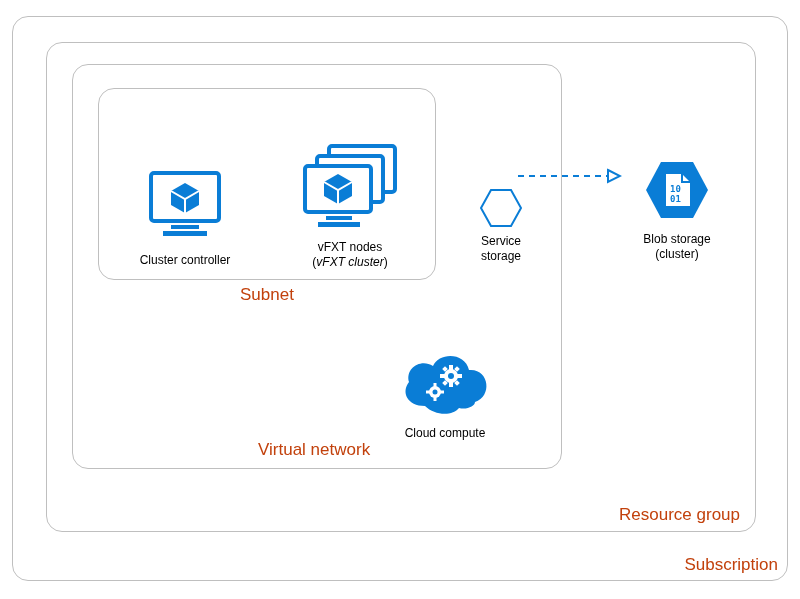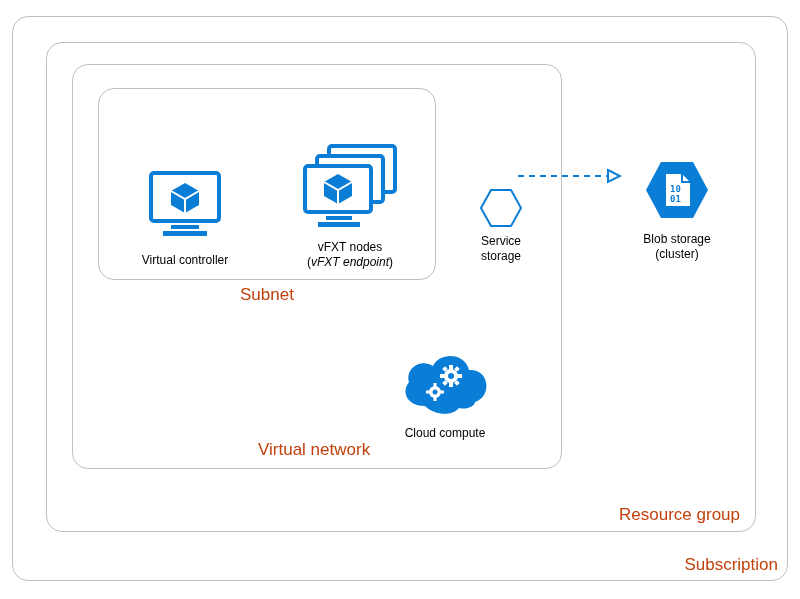--- a/index.html
+++ b/index.html
@@ -27,37 +27,37 @@
 
 <div class="icon-wrap" style="left:110px; top:118px; width:150px; height:150px;">
   <svg width="76" height="72" viewBox="0 0 76 72">
     <rect x="4" y="4" width="68" height="48" rx="3" fill="#fff" stroke="#0a7dd6" stroke-width="4"></rect>
     <rect x="24" y="56" width="28" height="4" fill="#0a7dd6"></rect>
     <rect x="16" y="62" width="44" height="5" fill="#0a7dd6"></rect>
     <polygon points="38,14 52,22 52,36 38,44 24,36 24,22" fill="#0a7dd6"></polygon>
     <polyline points="24,22 38,30 52,22" fill="none" stroke="#fff" stroke-width="2"></polyline>
     <line x1="38" y1="30" x2="38" y2="44" stroke="#fff" stroke-width="2"></line>
   </svg>
-  <div class="item-label" style="margin-top:12px;">Virtual controller</div>
+  <div class="item-label" style="margin-top:12px;">Cluster controller</div>
 </div>
 
 <div class="icon-wrap" style="left:275px; top:100px; width:150px; height:170px;">
   <svg width="98" height="90" viewBox="0 0 98 90">
     <rect x="28" y="4" width="66" height="46" rx="3" fill="#fff" stroke="#0a7dd6" stroke-width="4"></rect>
     <rect x="16" y="14" width="66" height="46" rx="3" fill="#fff" stroke="#0a7dd6" stroke-width="4"></rect>
     <rect x="4" y="24" width="66" height="46" rx="3" fill="#fff" stroke="#0a7dd6" stroke-width="4"></rect>
     <rect x="25" y="74" width="26" height="4" fill="#0a7dd6"></rect>
     <rect x="17" y="80" width="42" height="5" fill="#0a7dd6"></rect>
     <polygon points="37,32 51,40 51,54 37,62 23,54 23,40" fill="#0a7dd6"></polygon>
     <polyline points="23,40 37,48 51,40" fill="none" stroke="#fff" stroke-width="2"></polyline>
     <line x1="37" y1="48" x2="37" y2="62" stroke="#fff" stroke-width="2"></line>
   </svg>
   <div class="item-label" style="margin-top:8px;">
     <span>vFXT nodes</span><br>
-    <span>(</span><em>vFXT endpoint</em><span>)</span>
+    <span>(</span><em>vFXT cluster</em><span>)</span>
   </div>
 </div>
 
 <div class="icon-wrap" style="left:451px; top:154px; width:100px; height:110px;">
   <svg width="44" height="40" viewBox="0 0 44 40">
     <polygon points="12,2 32,2 42,20 32,38 12,38 2,20" fill="#fff" stroke="#0a7dd6" stroke-width="2"></polygon>
   </svg>
   <div class="item-label" style="margin-top:6px;">
     <span>Service</span><br>
     <span>storage</span>

